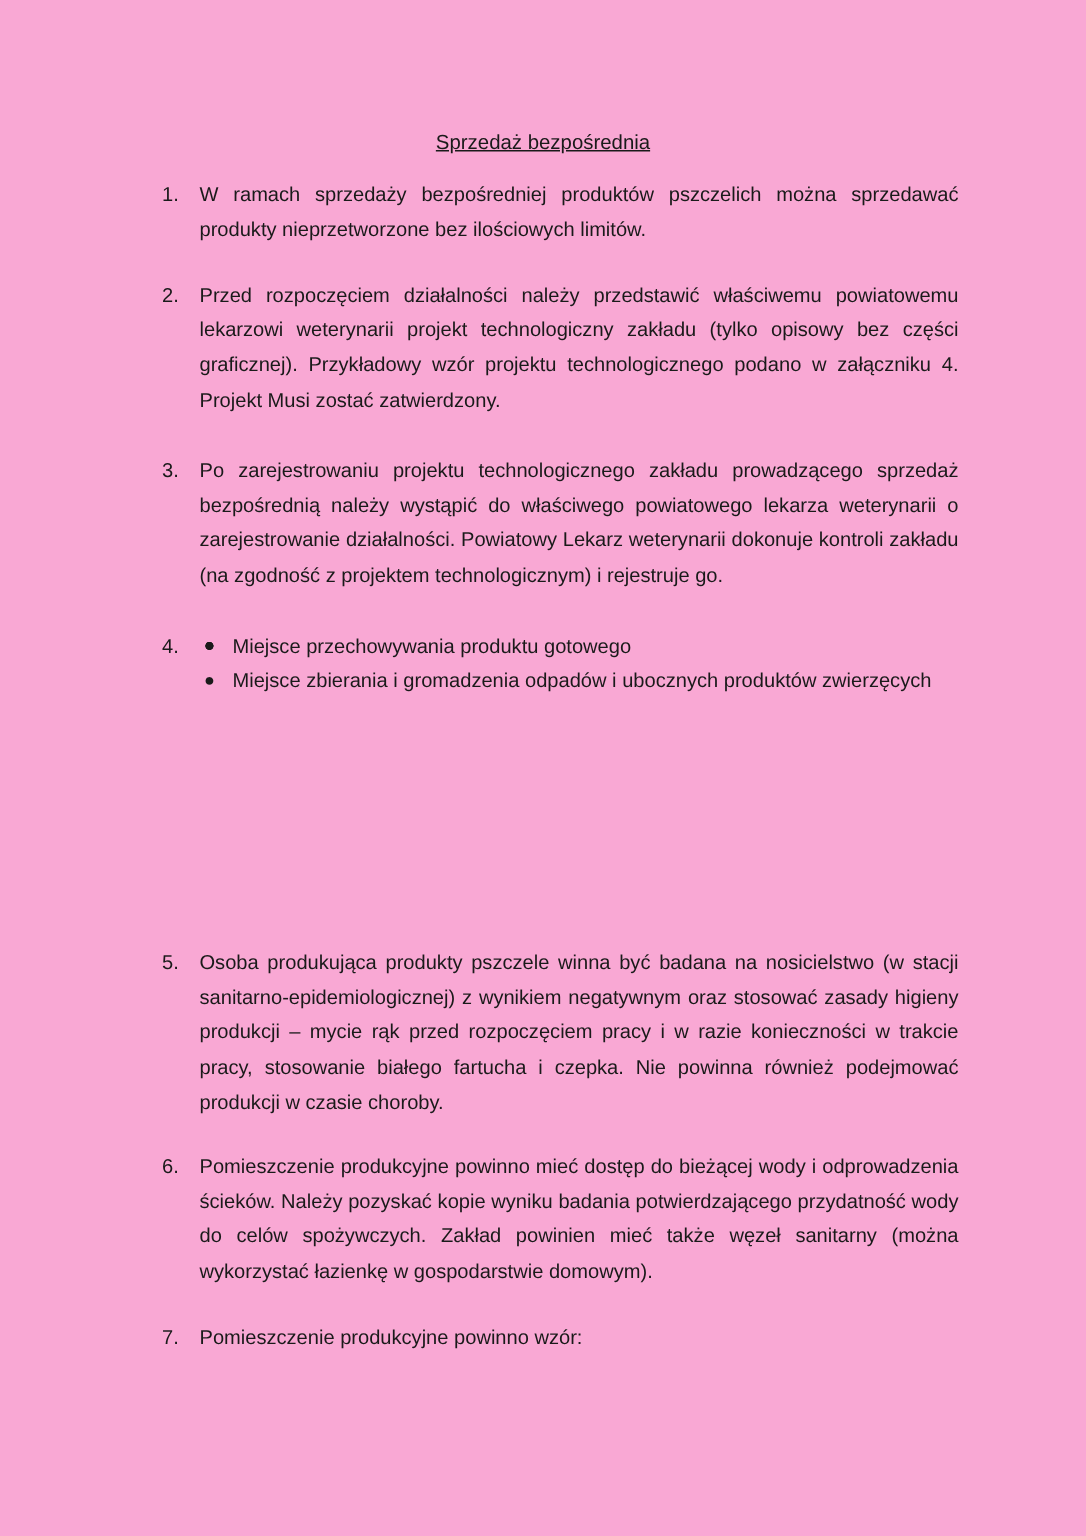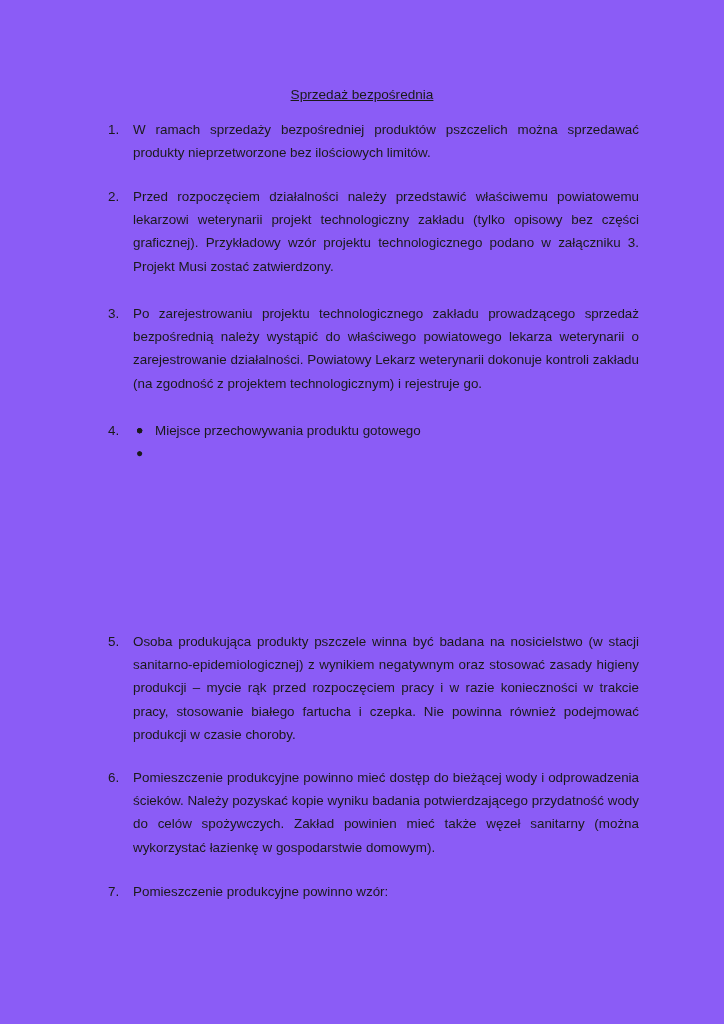--- a/index.html
+++ b/index.html
@@ -13,21 +13,21 @@
       position: relative;
       overflow: hidden;
       font-family: "Liberation Sans", sans-serif;
       color: #1a1a1a;
       font-size: 13.4px;
     }
     .page {
       position: absolute;
       left: 0; top: 0;
       width: 724px; height: 1024px;
-      background: #8b5cf6;
+      background: #f9a8d4;
     }
     .title {
       position: absolute;
       top: 86px;
       left: 0;
       width: 724px;
       text-align: center;
       text-decoration: underline;
       font-size: 13.6px;
       line-height: 18px;
@@ -86,21 +86,21 @@
   <div class="item" id="i1">
     <span class="num">1.</span>
     <div class="body">
         <p>W ramach sprzedaży bezpośredniej produktów pszczelich można  sprzedawać produkty nieprzetworzone bez ilościowych limitów.</p>
       </div>
   </div>
 
   <div class="item" id="i2">
     <span class="num">2.</span>
     <div class="body">
-        <p>Przed rozpoczęciem działalności należy przedstawić właściwemu powiatowemu lekarzowi weterynarii projekt technologiczny zakładu (tylko opisowy bez części graficznej). Przykładowy wzór projektu technologicznego podano w załączniku 3. Projekt Musi zostać zatwierdzony.</p>
+        <p>Przed rozpoczęciem działalności należy przedstawić właściwemu powiatowemu lekarzowi weterynarii projekt technologiczny zakładu (tylko opisowy bez części graficznej). Przykładowy wzór projektu technologicznego podano w załączniku 4. Projekt Musi zostać zatwierdzony.</p>
       </div>
   </div>
 
   <div class="item" id="i3">
     <span class="num">3.</span>
     <div class="body">
         <p>Po zarejestrowaniu projektu technologicznego zakładu prowadzącego sprzedaż bezpośrednią należy wystąpić do właściwego powiatowego lekarza weterynarii o zarejestrowanie działalności. Powiatowy Lekarz weterynarii dokonuje kontroli zakładu (na zgodność z projektem technologicznym) i rejestruje go.</p>
       </div>
   </div>
 
@@ -116,20 +116,21 @@
         </li>
         <li>
           <span class="dot">●</span>
         </li>
         <li>
           <span class="dot">●</span>
           <span>Miejsce przechowywania produktu gotowego</span>
         </li>
         <li>
           <span class="dot">●</span>
+          <span>Miejsce zbierania i gromadzenia odpadów i ubocznych produktów zwierzęcych</span>
         </li>
       </ul>
     </div>
   </div>
 
   <div class="item" id="i5">
     <span class="num">5.</span>
     <div class="body">
         <p>Osoba produkująca produkty pszczele winna być badana na nosicielstwo (w stacji sanitarno-epidemiologicznej) z wynikiem negatywnym oraz stosować zasady higieny produkcji – mycie rąk przed rozpoczęciem pracy i w razie konieczności w trakcie pracy, stosowanie białego fartucha i czepka. Nie powinna również podejmować produkcji w czasie choroby.</p>
       </div>

